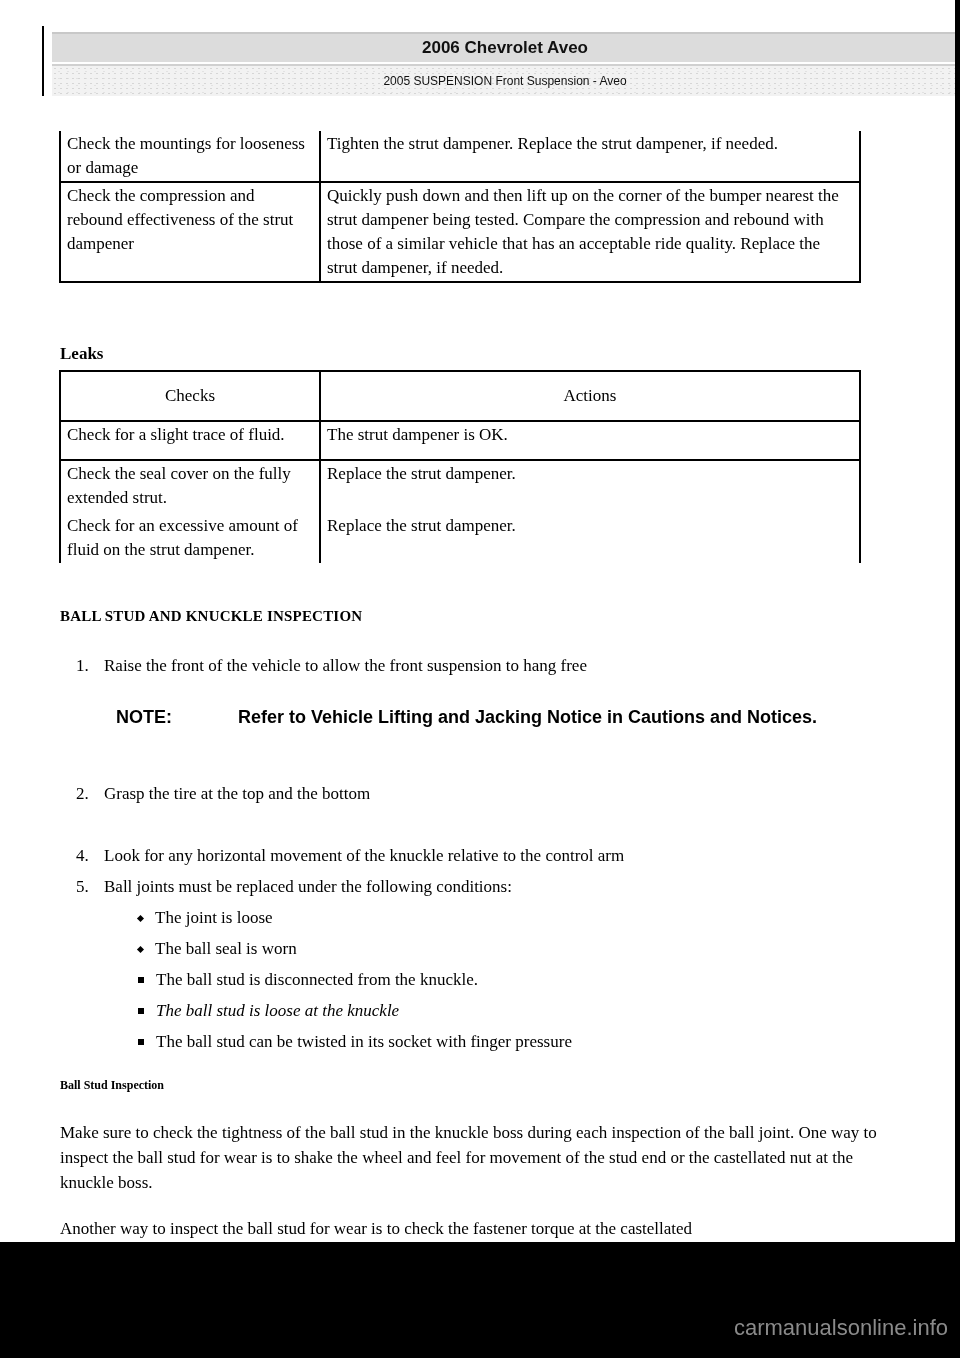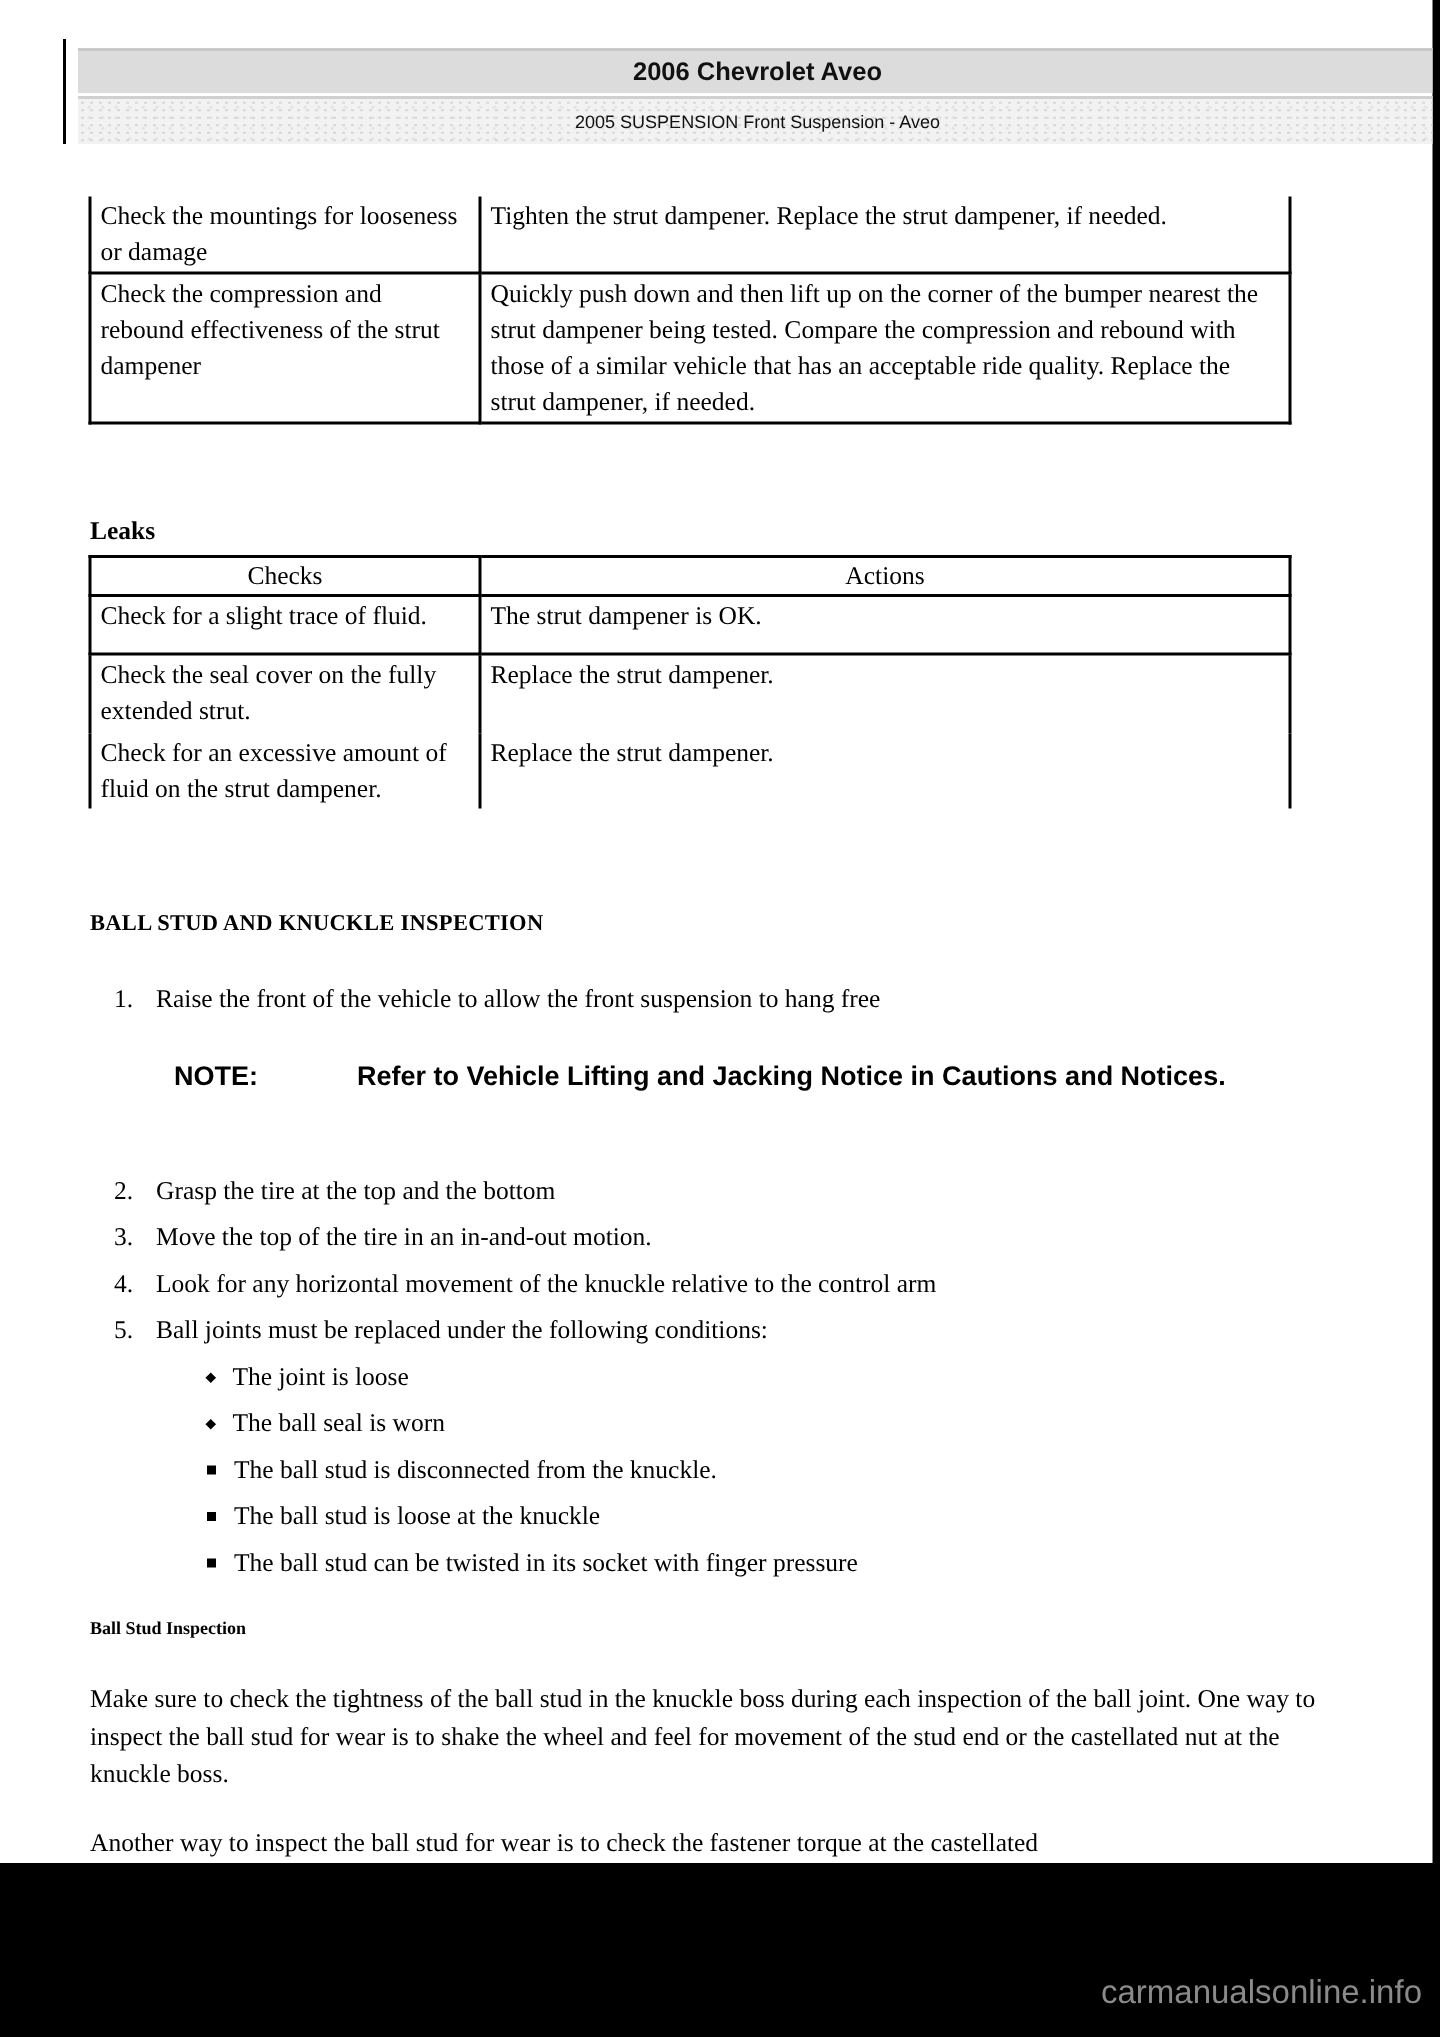--- a/index.html
+++ b/index.html
@@ -26,21 +26,21 @@
     background-image:
       radial-gradient(#d6d6d6 1px, transparent 1px),
       radial-gradient(#e2e2e2 1px, transparent 1px);
     background-size: 6px 5px, 9px 7px; background-position: 0 0, 3px 2px;
     border-top: 2px solid #d0d0d0;
     font-family: "Liberation Sans", "DejaVu Sans", sans-serif; font-size: 12px;
     text-align: center; line-height: 30px; color: #111;
   }
   table.tbl { position: absolute; border-collapse: collapse; font-size: 17px; line-height: 24px; }
   table.tbl td, table.tbl th { border: 2px solid #000; vertical-align: top; padding: 1px 5px 1px 6px; text-align: left; }
-  table.tbl th { font-weight: normal; text-align: center; padding: 0 5px; }
+  table.tbl th { font-weight: normal; text-align: center; padding: 12px 5px; }
   #tbl1 { left: 59px; top: 131px; width: 802px; padding-left: 36px; }
   #tbl1 tr:first-child td { border-top: none; }
   #tbl2 { left: 59px; top: 370px; width: 802px; }
   #tbl2 tr.last td { border-bottom: none; }
   #tbl2 tr.nobottom td { border-bottom: none; }
   #tbl2 tr.notop td { border-top: none; }
   .col1 { width: 247px; }
   .leaks-label { position: absolute; left: 60px; top: 344px; font-size: 17px; font-weight: bold; }
   .section-title { position: absolute; left: 60px; top: 608px; font-size: 15px; font-weight: bold; letter-spacing: 0.2px; }
   .step { position: absolute; left: 76px; font-size: 17px; line-height: 24px; }
@@ -114,40 +114,37 @@
   </div>
 
   <div class="note">
     <span class="label">NOTE:</span>
     <div class="text">Refer to Vehicle Lifting and Jacking Notice in Cautions and Notices.</div>
   </div>
 
   <div class="step" style="top:782px;">
     <span class="num">2.</span><span>Grasp the tire at the top and the bottom</span>
   </div>
-  <div class="step" style="top:813px;">
-    <span class="num">3.</span><span>Move the top of the tire in an in-and-out motion.</span>
-  </div>
   <div class="step" style="top:844px;">
     <span class="num">4.</span><span>Look for any horizontal movement of the knuckle relative to the control arm</span>
   </div>
   <div class="step" style="top:875px;">
     <span class="num">5.</span><span>Ball joints must be replaced under the following conditions:</span>
   </div>
 
   <div class="bullet" style="top:906px;">
     <span class="dot diamond"></span><span>The joint is loose</span>
   </div>
   <div class="bullet" style="top:937px;">
     <span class="dot diamond"></span><span>The ball seal is worn</span>
   </div>
   <div class="bullet" style="top:968px;">
     <span class="dot"></span><span>The ball stud is disconnected from the knuckle.</span>
   </div>
-  <div class="bullet" style="top:999px;">
+  <div class="bullet" style="top:999px;font-style:italic;">
     <span class="dot"></span><span>The ball stud is loose at the knuckle</span>
   </div>
   <div class="bullet" style="top:1030px;">
     <span class="dot"></span><span>The ball stud can be twisted in its socket with finger pressure</span>
   </div>
 
   <div class="subhead">Ball Stud Inspection</div>
 
   <div class="para" style="top:1120px;">Make sure to check the tightness of the ball stud in the knuckle boss during each inspection of the ball joint. One way to inspect the ball stud for wear is to shake the wheel and feel for movement of the stud end or the castellated nut at the knuckle boss.</div>
   <div class="para" style="top:1216px; white-space:nowrap;">Another way to inspect the ball stud for wear is to check the fastener torque at the castellated</div>

